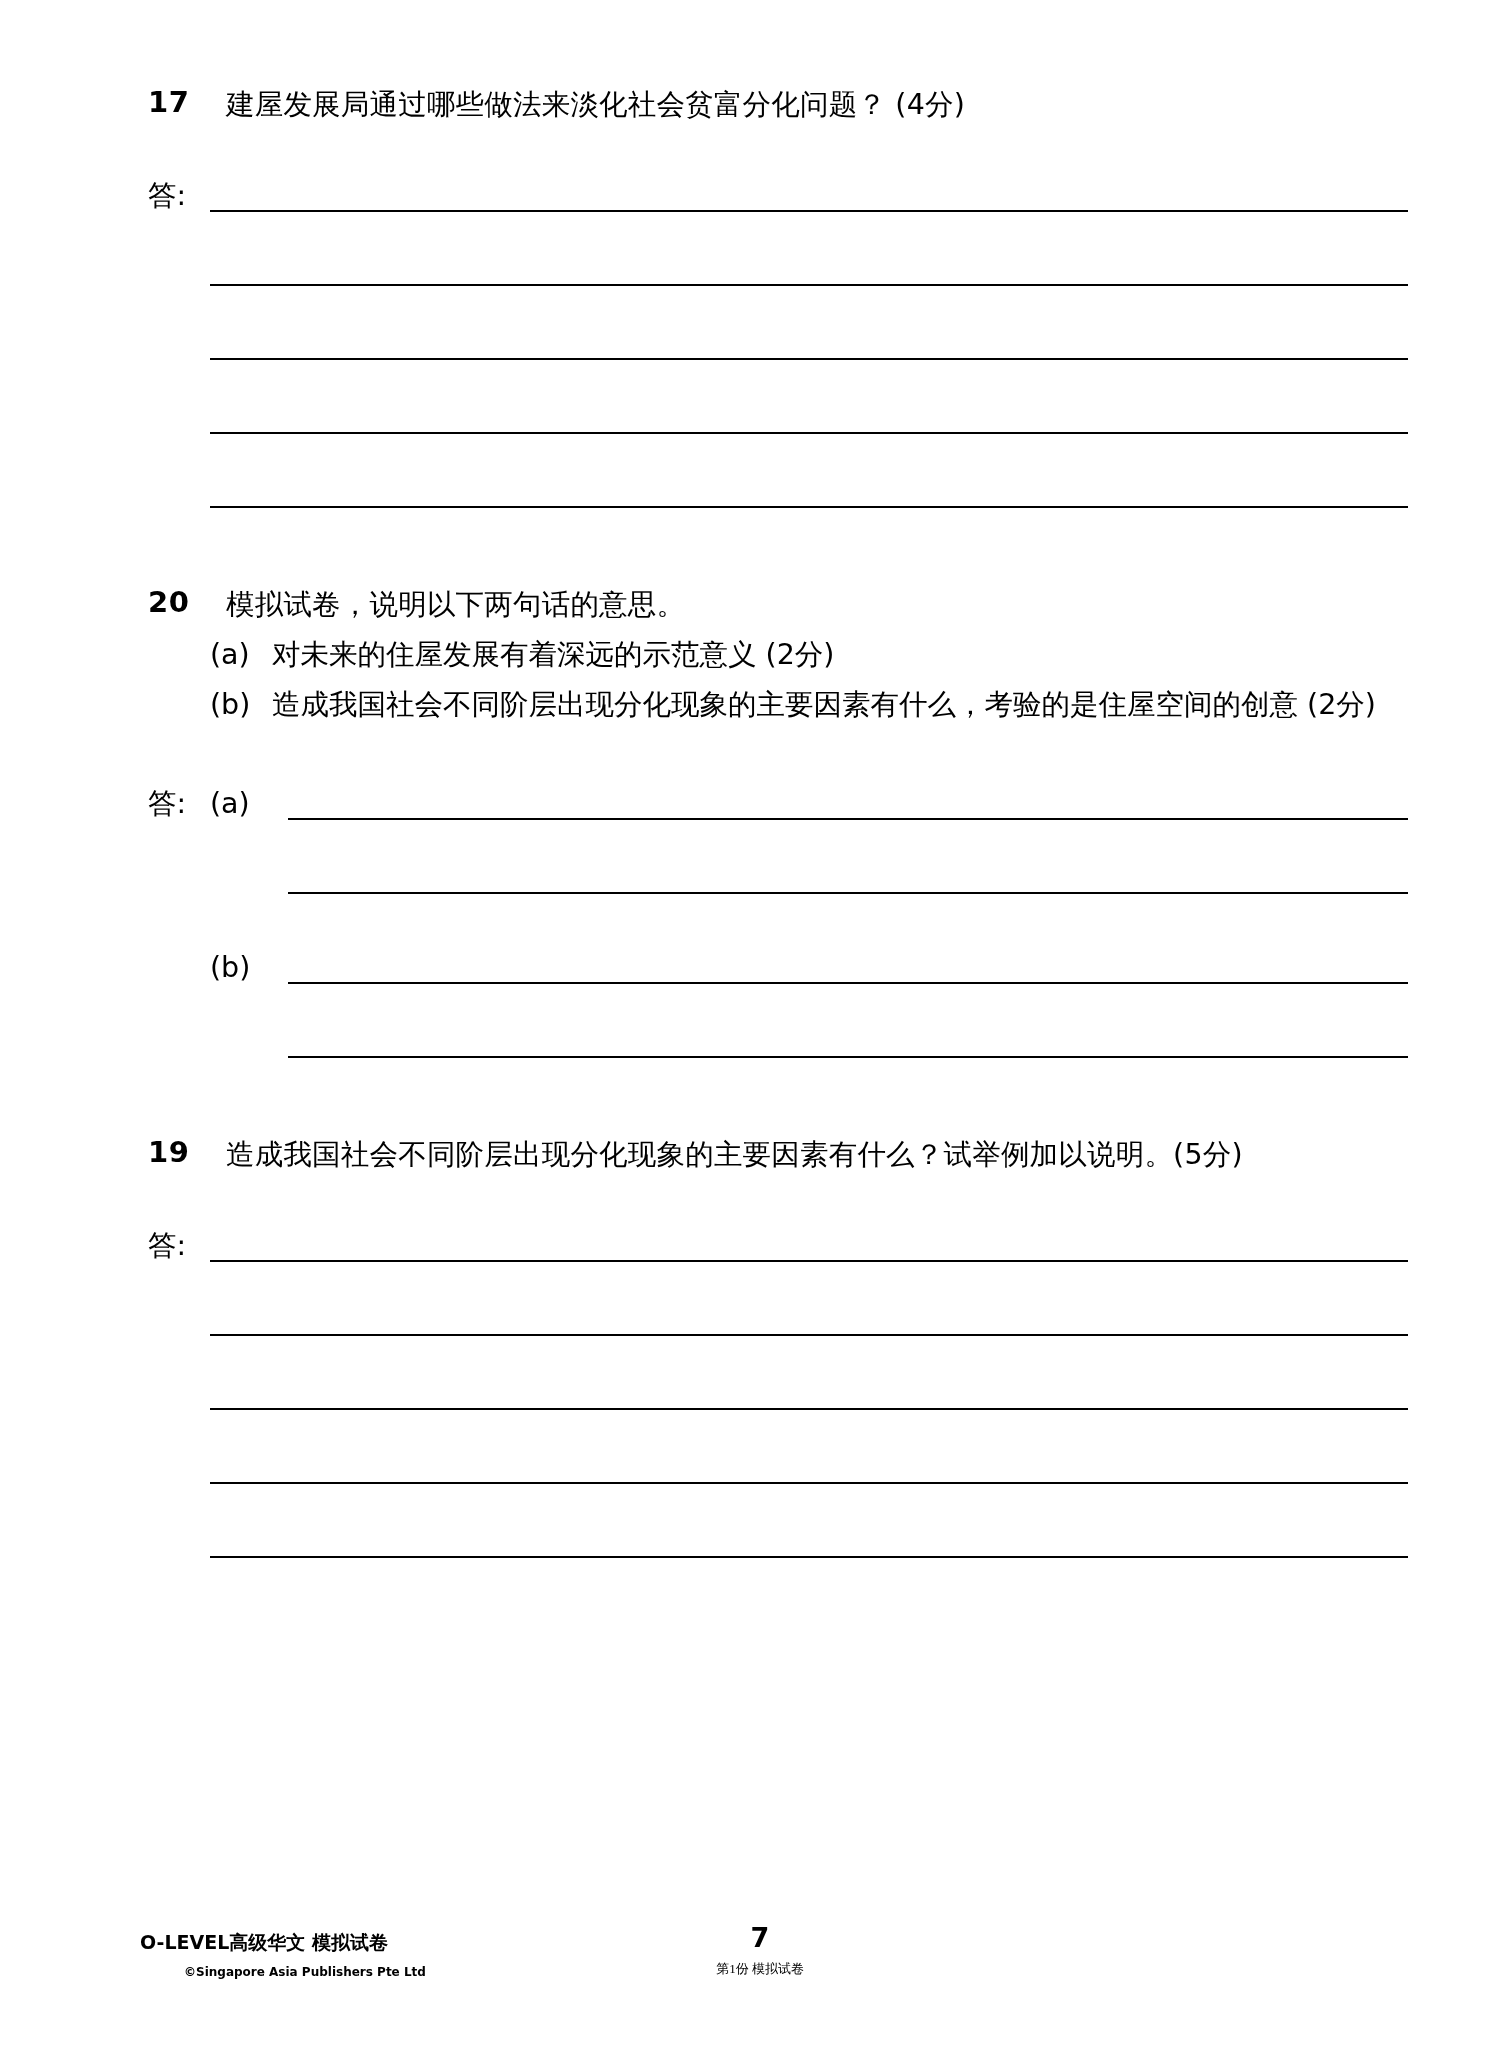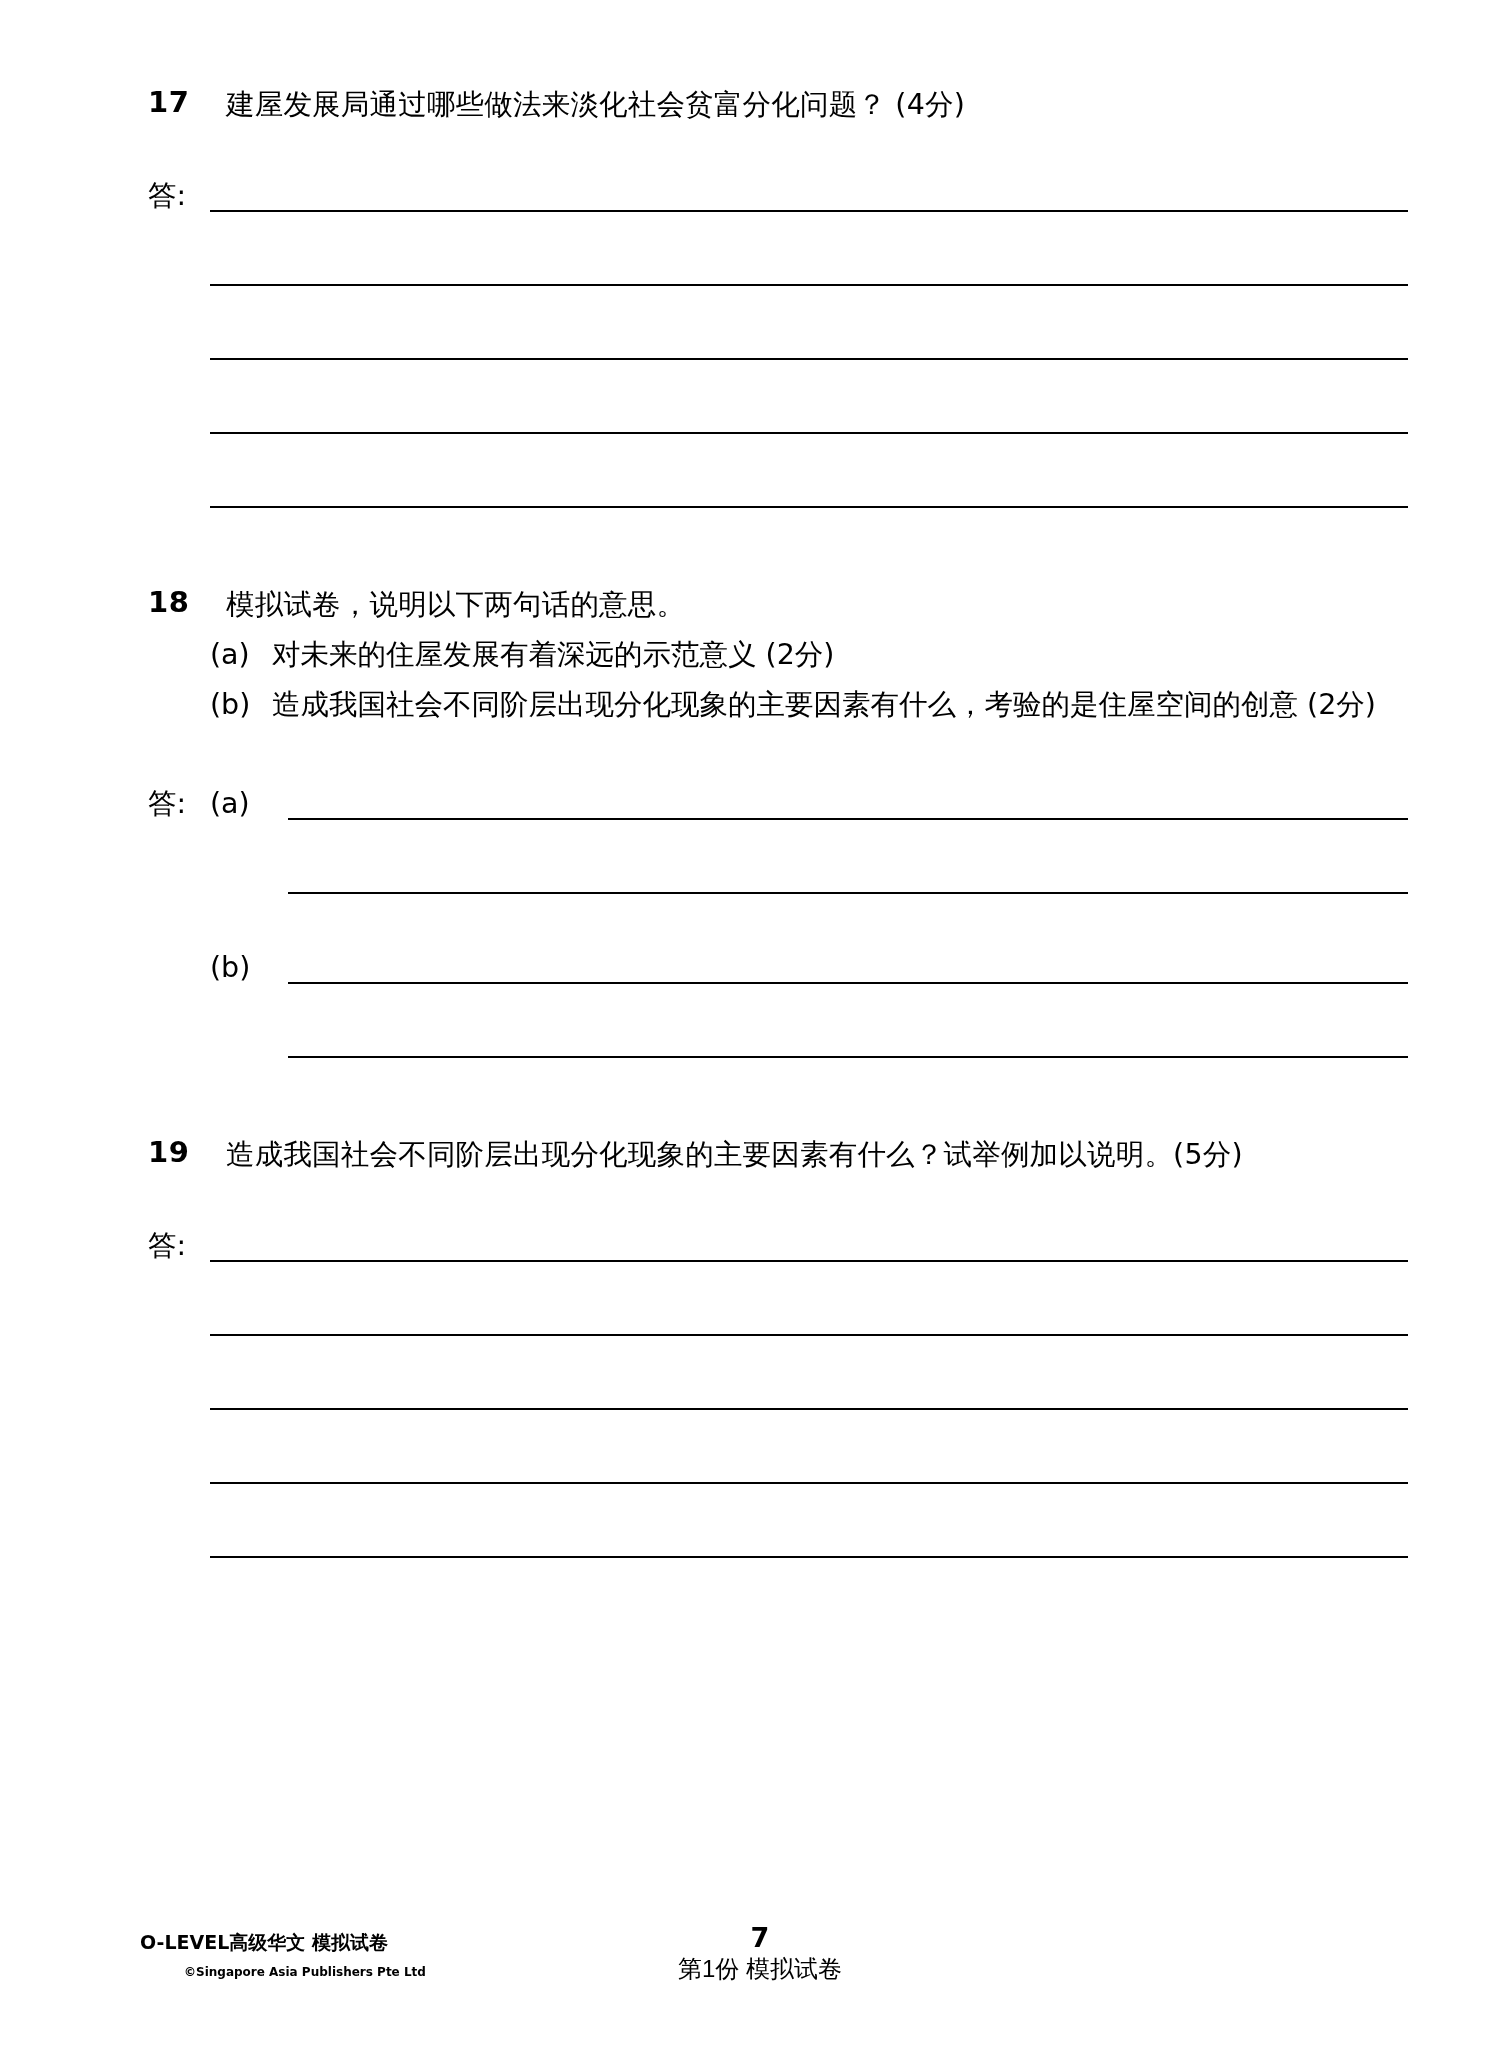--- a/index.html
+++ b/index.html
@@ -146,22 +146,22 @@
     top: -6px;
     text-align: center;
   }
   .page-no {
     font-family: "DejaVu Sans", sans-serif;
     font-weight: bold;
     font-size: 27px;
     line-height: 34px;
   }
   .paper-label {
-    font-family: Liberation Sans, sans-serif;
-    font-size: 24px;
+    font-family: Liberation Serif, serif;
+    font-size: 13px;
     line-height: 28px;
   }
   .sp-small { font-size: 12px; margin-left: 44px; }
 </style>
 </head>
 <body>
 
 <div class="page">
   <div class="content">
 
@@ -190,21 +190,21 @@
         </div>
         <div class="blank-row">
           <div class="blank-pad"></div>
           <div class="rule"></div>
         </div>
       </div>
     </div>
 
     <div class="qblock" style="margin-top:62px;">
       <div class="qrow">
-        <div class="qnum">18</div>
+        <div class="qnum">20</div>
         <div class="qtext">模拟试卷，说明以下两句话的意思。</div>
       </div>
 
       <div class="subitem">
         <div class="sublabel">(a)</div>
         <div class="subtext">对未来的住屋发展有着深远的示范意义 (2分)</div>
       </div>
       <div class="subitem">
         <div class="sublabel">(b)</div>
         <div class="subtext">造成我国社会不同阶层出现分化现象的主要因素有什么，考验的是住屋空间的创意 (2分)</div>

